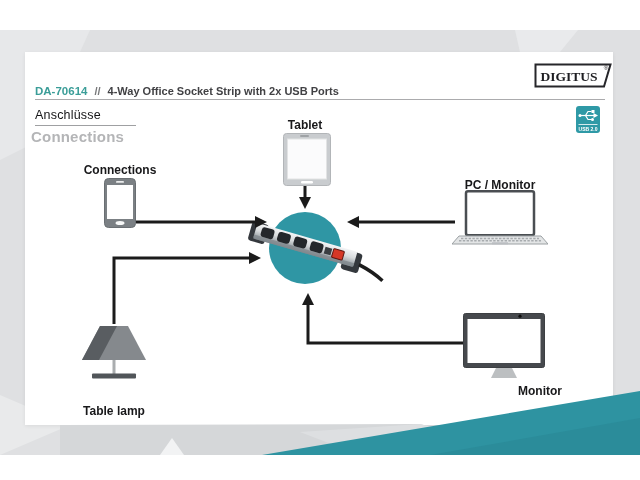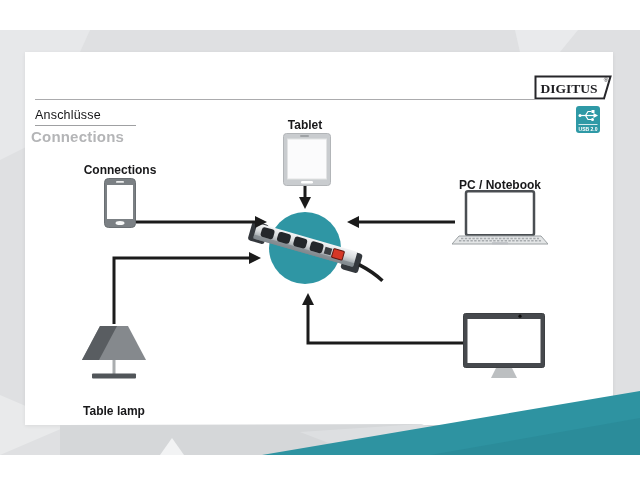--- a/index.html
+++ b/index.html
@@ -5,21 +5,21 @@
   html,body{margin:0;padding:0;background:#ffffff;}
   .stage{position:relative;width:640px;height:480px;overflow:hidden;
          font-family:"Liberation Sans",sans-serif;background:#ffffff;}
   svg{display:block;}
   .bg-layer{position:absolute;left:0;top:0;z-index:0;}
   .overlay-layer{position:absolute;left:0;top:0;z-index:3;pointer-events:none;}
   .card{position:absolute;left:25px;top:52px;width:588px;height:373px;
         background:#ffffff;z-index:1;box-shadow:0 1px 4px rgba(0,0,0,0.07);}
   .abs{position:absolute;}
   
-  .logo{left:509px;top:22px;width:92px;height:27px;}
+  .logo{left:509px;top:10px;width:92px;height:27px;}
   .titlebar{left:10px;top:33px;font-size:11px;font-weight:bold;white-space:nowrap;}
   .model{color:#3A9D98;font-size:11.5px;}
   .sep{color:#77787a;margin:0 7px;}
   .ttl{color:#414144;}
   .rule{left:10px;top:47px;width:570px;height:1px;background:#ababad;}
   .usb-badge{left:551px;top:54px;width:24px;height:27px;background:#2E99A6;border-radius:3px;}
   .h-de{left:10px;top:56px;font-size:12.5px;font-weight:normal;color:#141416;letter-spacing:0.2px;}
   .h-rule{left:10px;top:73px;width:101px;height:1px;background:#9fa0a2;}
   .h-en{left:6px;top:76px;font-size:15px;font-weight:bold;color:#B4B5B7;letter-spacing:0.2px;}
   
@@ -47,20 +47,23 @@
   <div class="card">
 
     <div class="abs logo">
       <svg width="79" height="27" viewBox="0 0 79 27">
         <polygon points="1.5,2.5 76.5,2.5 70,24.5 1.5,24.5" fill="#ffffff" stroke="#26262a" stroke-width="2"></polygon>
         <text x="35" y="18.5" text-anchor="middle" font-family="Liberation Serif, serif" font-weight="bold" font-size="13.5" fill="#1e1e22">DIGITUS</text>
         <text x="72" y="8" text-anchor="middle" font-size="6" fill="#1e1e22">®</text>
       </svg>
     </div>
 
+    <div class="abs titlebar">
+      <span class="model">DA-70614</span><span class="sep">//</span><span class="ttl">4-Way Office Socket Strip with 2x USB Ports</span>
+    </div>
     <div class="abs rule"></div>
 
     <div class="abs usb-badge">
       <svg width="24" height="27" viewBox="0 0 24 27">
         <g stroke="#ffffff" stroke-width="1.2" fill="none">
           <line x1="4" y1="9.5" x2="18" y2="9.5"></line>
           <path d="M9.5,9.5 L12,5.5 L15.5,5.5"></path>
           <path d="M9.5,9.5 L12,13.5 L15.5,13.5"></path>
         </g>
         <circle cx="4" cy="9.5" r="1.5" fill="#ffffff"></circle>
@@ -163,22 +166,23 @@
       <svg width="82" height="68" viewBox="0 0 82 68">
         <rect x="0.5" y="0.5" width="81" height="54" rx="2" fill="#46494D" stroke="#3C3F42"></rect>
         <rect x="4.5" y="6" width="73" height="44" fill="#ffffff"></rect>
         <circle cx="57" cy="3.2" r="1.6" fill="#0C0C0C"></circle>
         <polygon points="33,55 49,55 54,65 28,65" fill="#BCBFC1"></polygon>
       </svg>
     </div>
 
     <div class="abs lbl lbl-smartphone">Connections</div>
     <div class="abs lbl lbl-tablet">Tablet</div>
-    <div class="abs lbl lbl-pc">PC / Notebook</div>
+    <div class="abs lbl lbl-pc">PC / Monitor</div>
     <div class="abs lbl lbl-lamp">Table lamp</div>
+    <div class="abs lbl lbl-monitor">Monitor</div>
   </div>
 
   <svg class="overlay-layer" width="640" height="480" viewBox="0 0 640 480">
     <polygon points="60,425 420,424 540,455 60,455" fill="#D5D7D9"></polygon>
     <polygon points="300,432 420,424 500,445 360,455" fill="#DDDFE1"></polygon>
     <polygon points="160,455 172,438 184,455" fill="#F2F3F4"></polygon>
     <polygon points="262,455 640,391 640,455" fill="#2E93A1"></polygon>
     <polygon points="430,455 640,418 640,455" fill="#2B8C9A"></polygon>
     <rect x="0" y="455" width="640" height="25" fill="#ffffff"></rect>
   </svg>

